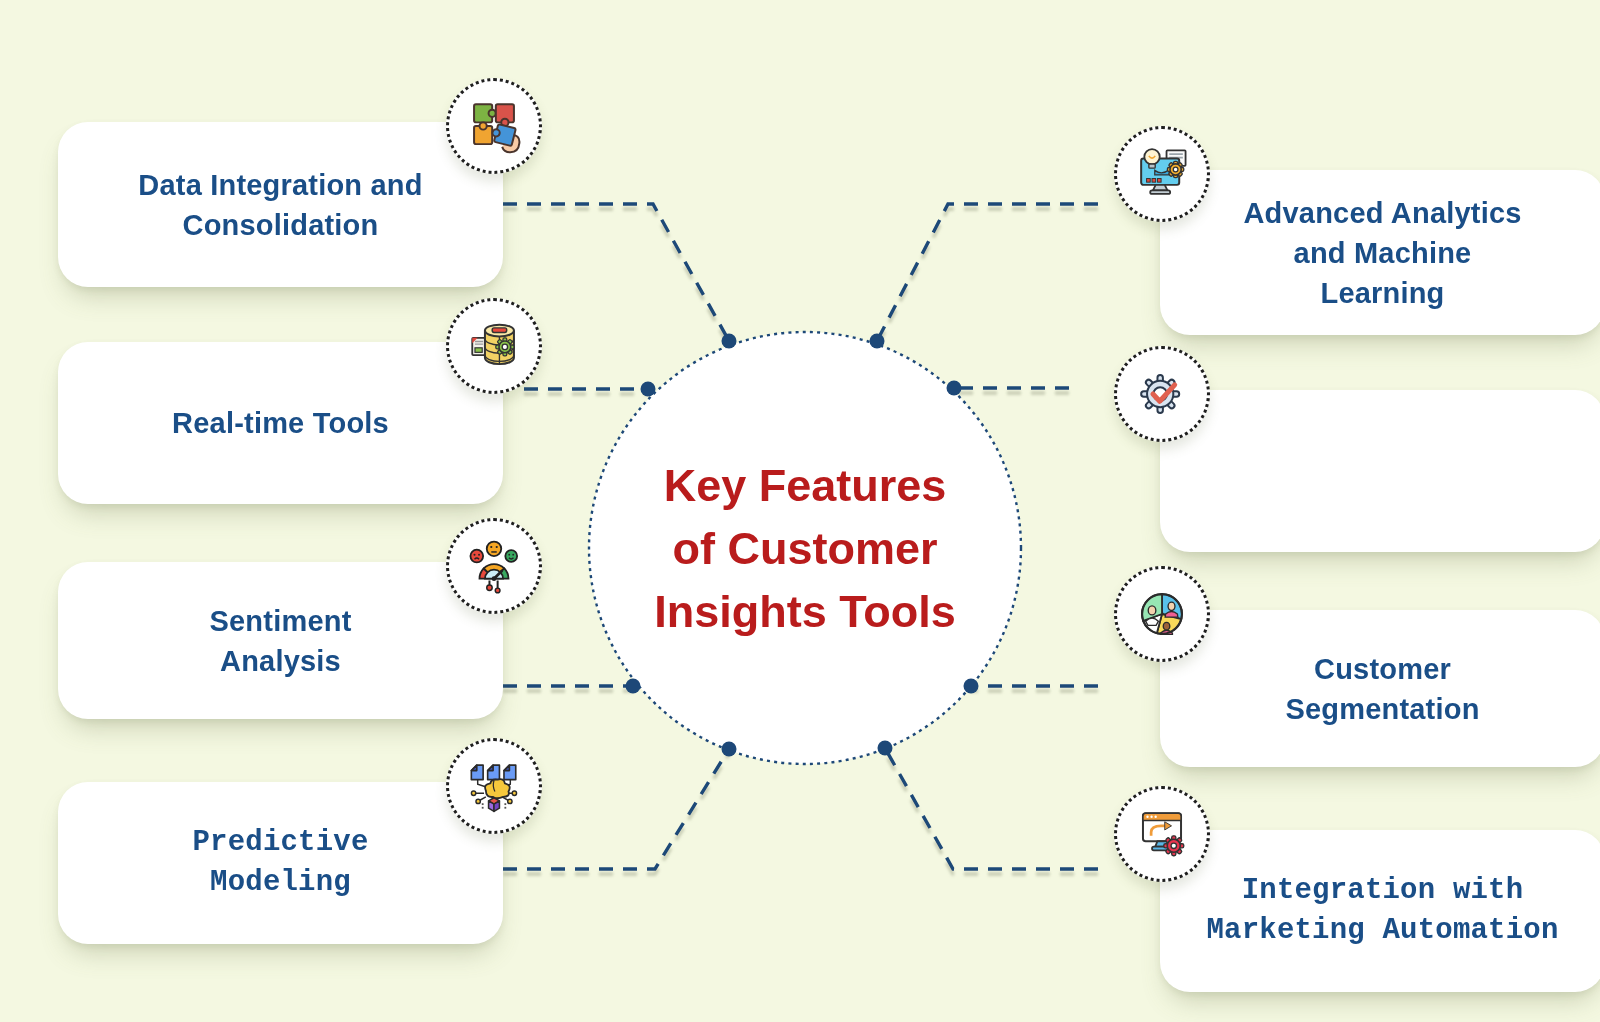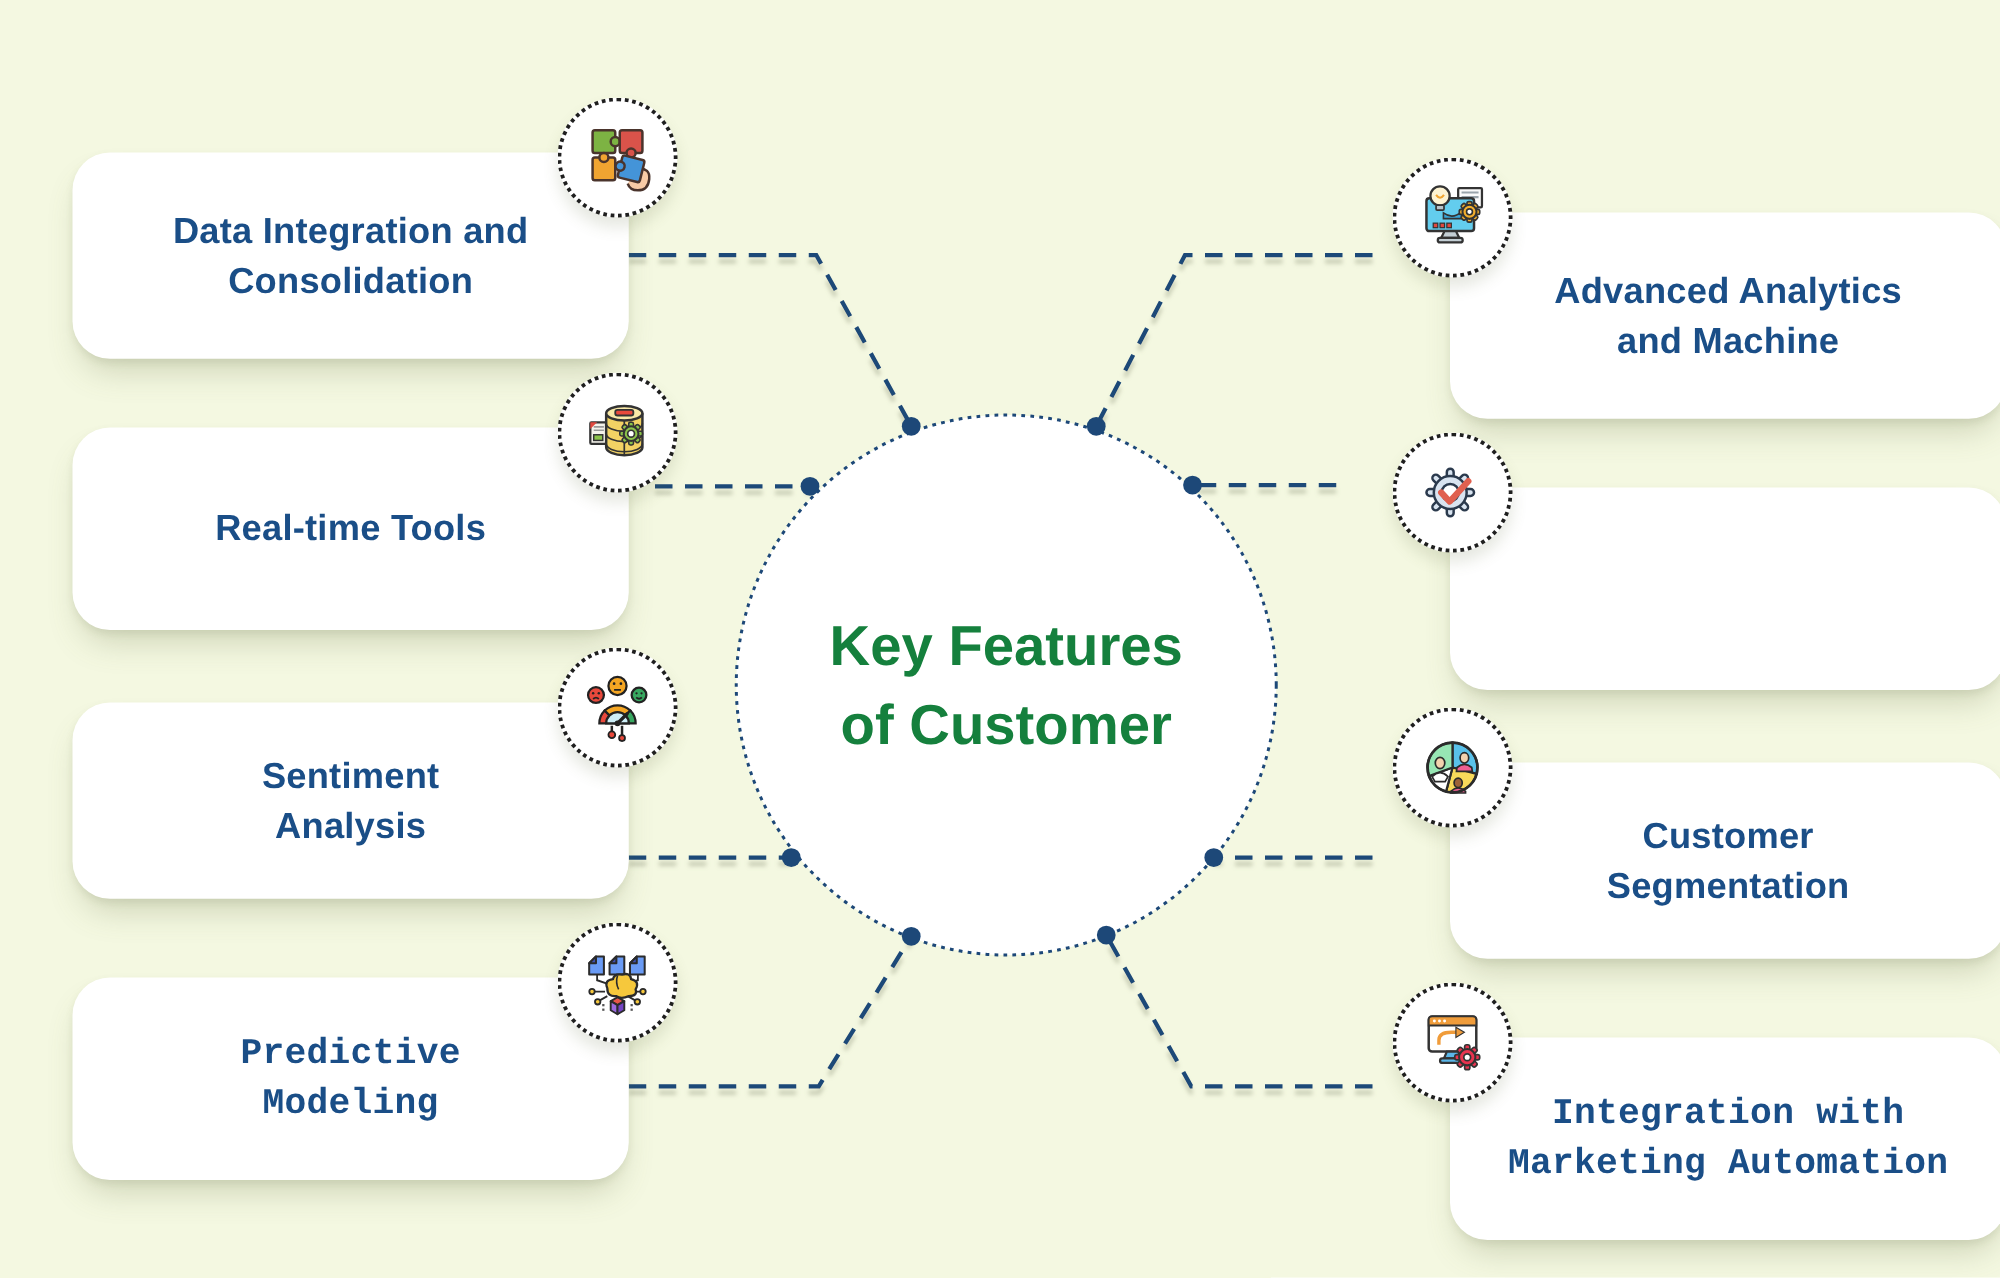--- a/index.html
+++ b/index.html
@@ -30,21 +30,21 @@
     border:3px dotted #1f1f1f;background:#ffffff;
     display:flex;align-items:center;justify-content:center;
     box-shadow:0 8px 12px rgba(100,110,70,.16);
   }
   .col-left .icon-wrap{left:388px;}
   .col-right .icon-wrap{left:-46px;}
   .icon-wrap svg{width:58px;height:58px;display:block;}
   #center-title{
     position:absolute;left:589px;top:332px;width:432px;height:432px;
     display:flex;align-items:center;justify-content:center;text-align:center;
-    z-index:3;color:#15803d;font-size:45px;line-height:63px;font-weight:700;
+    z-index:3;color:#b91c1c;font-size:45px;line-height:63px;font-weight:700;
   }
 </style>
 </head>
 <body>
 
 <div id="canvas">
 
   <svg id="connector-svg" width="1600" height="1022" viewBox="0 0 1600 1022">
     <defs>
       <filter id="lineShadow" x="-20%" y="-40%" width="140%" height="200%">
@@ -71,20 +71,21 @@
       <circle cx="971" cy="686" r="7.5"></circle>
       <circle cx="729" cy="749" r="7.5"></circle>
       <circle cx="885" cy="748" r="7.5"></circle>
     </g>
   </svg>
 
   <div id="center-title">
     <div>
         <div>Key Features</div>
         <div>of Customer</div>
+        <div>Insights Tools</div>
       </div>
   </div>
 
   <div class="feature-box col-left r1">
     <div class="icon-wrap">
       <svg viewBox="0 0 64 64">
         <g stroke="#4a342c" stroke-width="2.2" stroke-linejoin="round">
           <rect x="10" y="8" width="20" height="20" rx="2" fill="#7db343"></rect>
           <circle cx="30" cy="18" r="4" fill="#7db343"></circle>
           <rect x="34" y="8" width="20" height="20" rx="2" fill="#d9534a"></rect>
@@ -234,20 +235,21 @@
           <circle cx="47" cy="27" r="6.2" stroke-width="1.8"></circle>
         </g>
         <circle cx="47" cy="27" r="2.6" fill="#fff" stroke="#333" stroke-width="1.4"></circle>
         <path d="M25 44 h10 l3 6 h-16 Z" fill="#c3ced4" stroke="#333" stroke-width="2"></path>
         <rect x="19" y="50" width="22" height="4" rx="2" fill="#c3ced4" stroke="#333" stroke-width="2"></rect>
       </svg>
     </div>
     <div class="feature-label">
         <div>Advanced Analytics</div>
         <div>and Machine</div>
+        <div>Learning</div>
       </div>
   </div>
 
   <div class="feature-box col-right r2">
     <div class="icon-wrap">
       <svg viewBox="0 0 64 64">
         <g fill="#d9e4f0" stroke="#2b3a4d" stroke-width="2.2">
           <rect x="27" y="11" width="6" height="42" rx="3"></rect>
           <rect x="27" y="11" width="6" height="42" rx="3" transform="rotate(45 30 32)"></rect>
           <rect x="27" y="11" width="6" height="42" rx="3" transform="rotate(90 30 32)"></rect>

